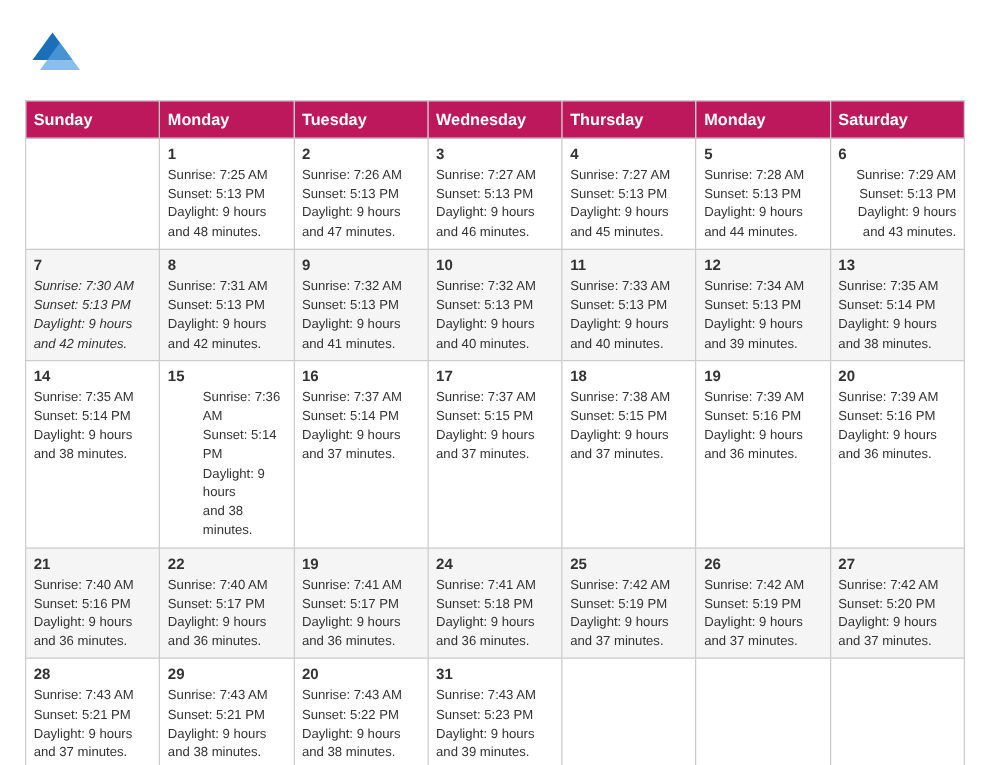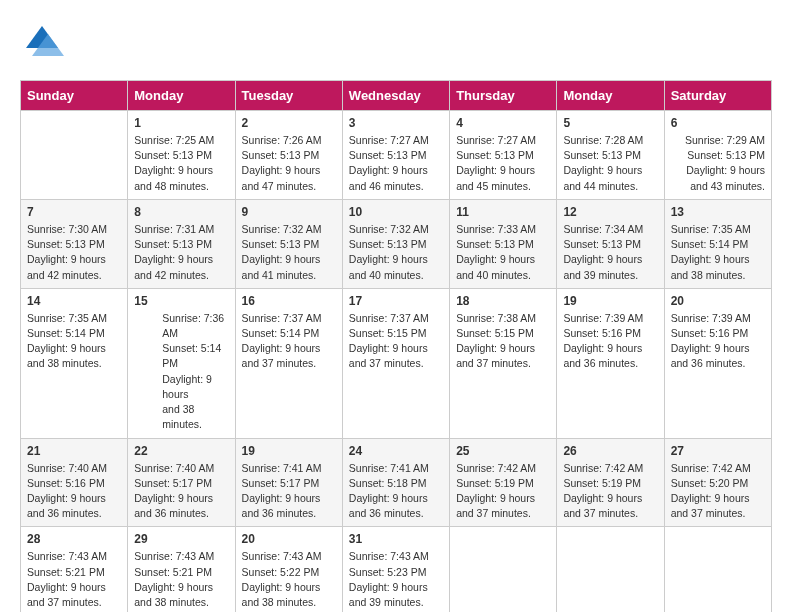--- a/index.html
+++ b/index.html
@@ -161,21 +161,21 @@
           <div class="day-number">6</div>
           <div class="day-info" style="white-space: pre-line; text-align: right;">Sunrise: 7:29 AM
 Sunset: 5:13 PM
 Daylight: 9 hours
 and 43 minutes.</div>
         </td>
       </tr>
       <tr>
         <td>
           <div class="day-number">7</div>
-          <div class="day-info" style="white-space: pre-line;">Sunrise: 7:30 AM
+          <div class="day-info" style="white-space: pre-line; font-style: italic;">Sunrise: 7:30 AM
 Sunset: 5:13 PM
 Daylight: 9 hours
 and 42 minutes.</div>
         </td>
         <td>
           <div class="day-number">8</div>
           <div class="day-info" style="white-space: pre-line;">Sunrise: 7:31 AM
 Sunset: 5:13 PM
 Daylight: 9 hours
 and 42 minutes.</div>

